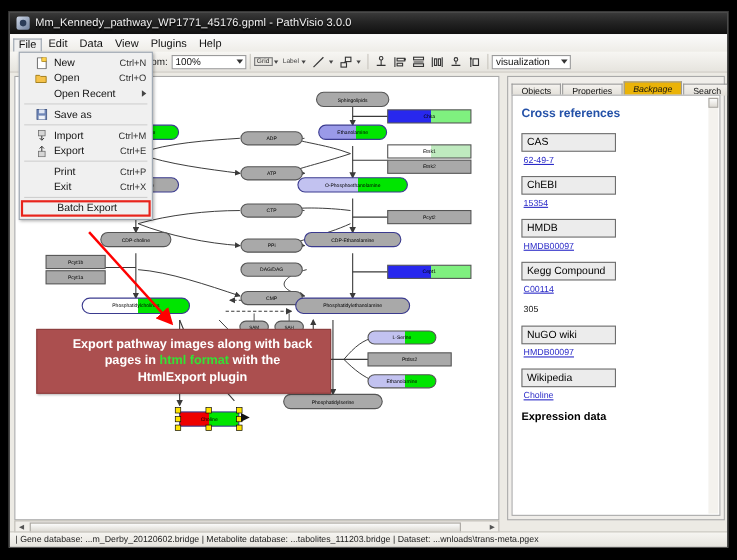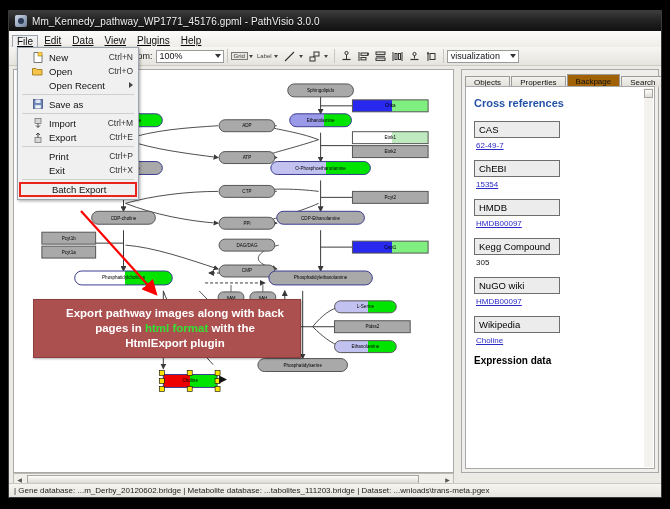--- a/index.html
+++ b/index.html
@@ -19,21 +19,21 @@
             background:linear-gradient(135deg,#cfd8e8,#6e7f9c);position:relative;flex:0 0 auto;}
   #titlebar .tb-icon:after{content:"";position:absolute;left:3px;top:3px;width:6px;height:6px;
             border-radius:50%;background:#2b3c58;}
   #title-text{color:#f2f2f2;font-size:10px;white-space:nowrap;letter-spacing:.1px;
             text-shadow:0 1px 1px #000;}
 
   
   #menubar{position:absolute;left:0;top:20px;width:100%;height:20px;
            background:linear-gradient(180deg,#fbfbfb,#eceae4);
            border-bottom:1px solid #d3d0c9;display:flex;align-items:center;padding-left:3px;
-           box-sizing:border-box;text-decoration:underline;}
+           box-sizing:border-box;}
   .menu-item{font-size:10px;color:#111;padding:1px 5px;margin-right:1px;cursor:default;}
   .menu-item.open{background:#f0f0f0;border:1px solid #9aa3ae;border-bottom:none;padding:0 4px;}
 
   
   #toolbar{position:absolute;left:0;top:36px;width:100%;height:19px;
            background:linear-gradient(180deg,#f7f6f3,#e6e4de);
            border-bottom:1px solid #cdcac3;display:flex;align-items:center;
            box-sizing:border-box;padding-left:2px;}
   .tb-sep{width:1px;height:14px;background:#c9c6bf;margin:0 3px;}
   .tb-btn{width:15px;height:15px;margin:0 1px;display:flex;align-items:center;justify-content:center;
@@ -59,21 +59,21 @@
            font-size:6px;color:#555;}
 
   
   #sidepanel{position:absolute;left:452px;top:58px;width:198px;height:404px;
              background:#f0eeea;border:1px solid #a9a9a9;box-sizing:border-box;}
   #sp-tabs{position:absolute;left:0;top:2px;height:15px;display:flex;align-items:flex-end;
            padding-left:3px;}
   .sp-tab{font-size:8px;color:#111;border:1px solid #9b9b9b;border-bottom:none;
           background:linear-gradient(180deg,#f4f2ee,#e2dfd8);padding:1px 8px;margin-right:1px;
           height:11px;box-sizing:border-box;line-height:10px;margin-top:40px;}
-  .sp-tab.active{background:#a16207;height:13px;line-height:12px;position:relative;top:0;}
+  .sp-tab.active{background:#eab308;height:13px;line-height:12px;position:relative;top:0;font-style:italic;}
   #sp-body{position:absolute;left:3px;top:16px;right:3px;bottom:3px;background:#fff;
            border:1px solid #a9a9a9;box-sizing:border-box;overflow:hidden;padding:0;}
   #sp-inner{padding:6px 8px 0 8px;}
   .bp-title{color:#2451a8;font-size:11px;font-weight:bold;margin:4px 0 12px 0;}
   .bp-field{border:1px solid #6e6e6e;background:#ececec;font-size:9.5px;font-weight:normal;
             color:#000;padding:2px 4px;width:86px;box-sizing:border-box;margin-bottom:3px;}
   .bp-val{font-size:8px;color:#2b2bc8;text-decoration:underline;margin:0 0 10px 2px;}
   .bp-val.plain{color:#111;text-decoration:none;}
   .bp-exp{font-size:10px;font-weight:bold;color:#000;margin-top:4px;}
   #sp-vscroll{position:absolute;right:1px;top:1px;bottom:1px;width:9px;background:#f4f2ee;}
@@ -484,20 +484,21 @@
         <div class="bp-field">CAS</div>
         <div class="bp-val">62-49-7</div>
 
         <div class="bp-field">ChEBI</div>
         <div class="bp-val">15354</div>
 
         <div class="bp-field">HMDB</div>
         <div class="bp-val">HMDB00097</div>
 
         <div class="bp-field">Kegg Compound</div>
+        <div class="bp-val">C00114</div>
 
         <div class="bp-val plain">305</div>
 
         <div class="bp-field">NuGO wiki</div>
         <div class="bp-val">HMDB00097</div>
 
         <div class="bp-field">Wikipedia</div>
         <div class="bp-val">Choline</div>
 
         <div class="bp-exp">Expression data</div>

